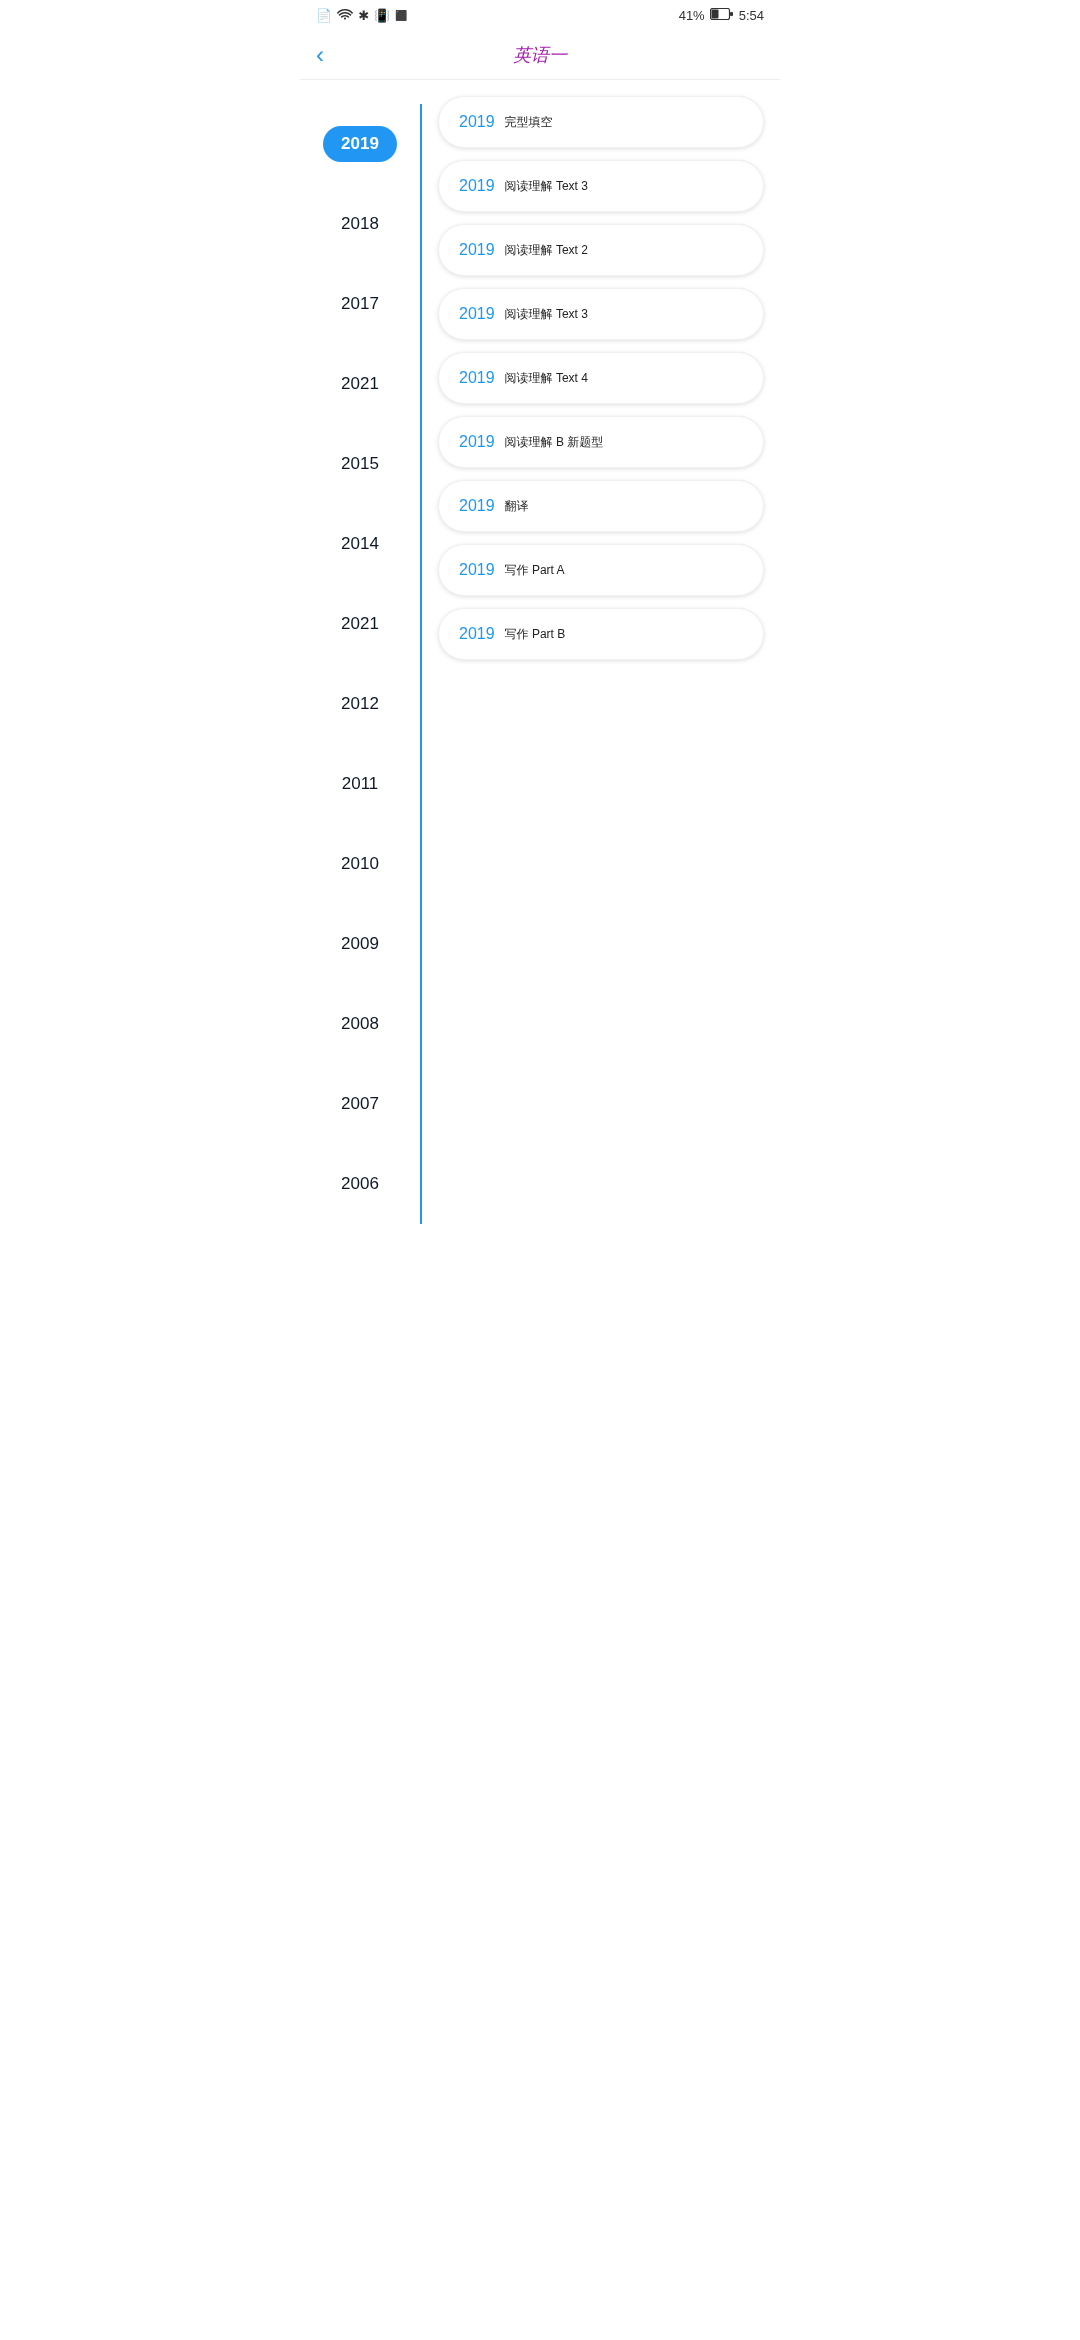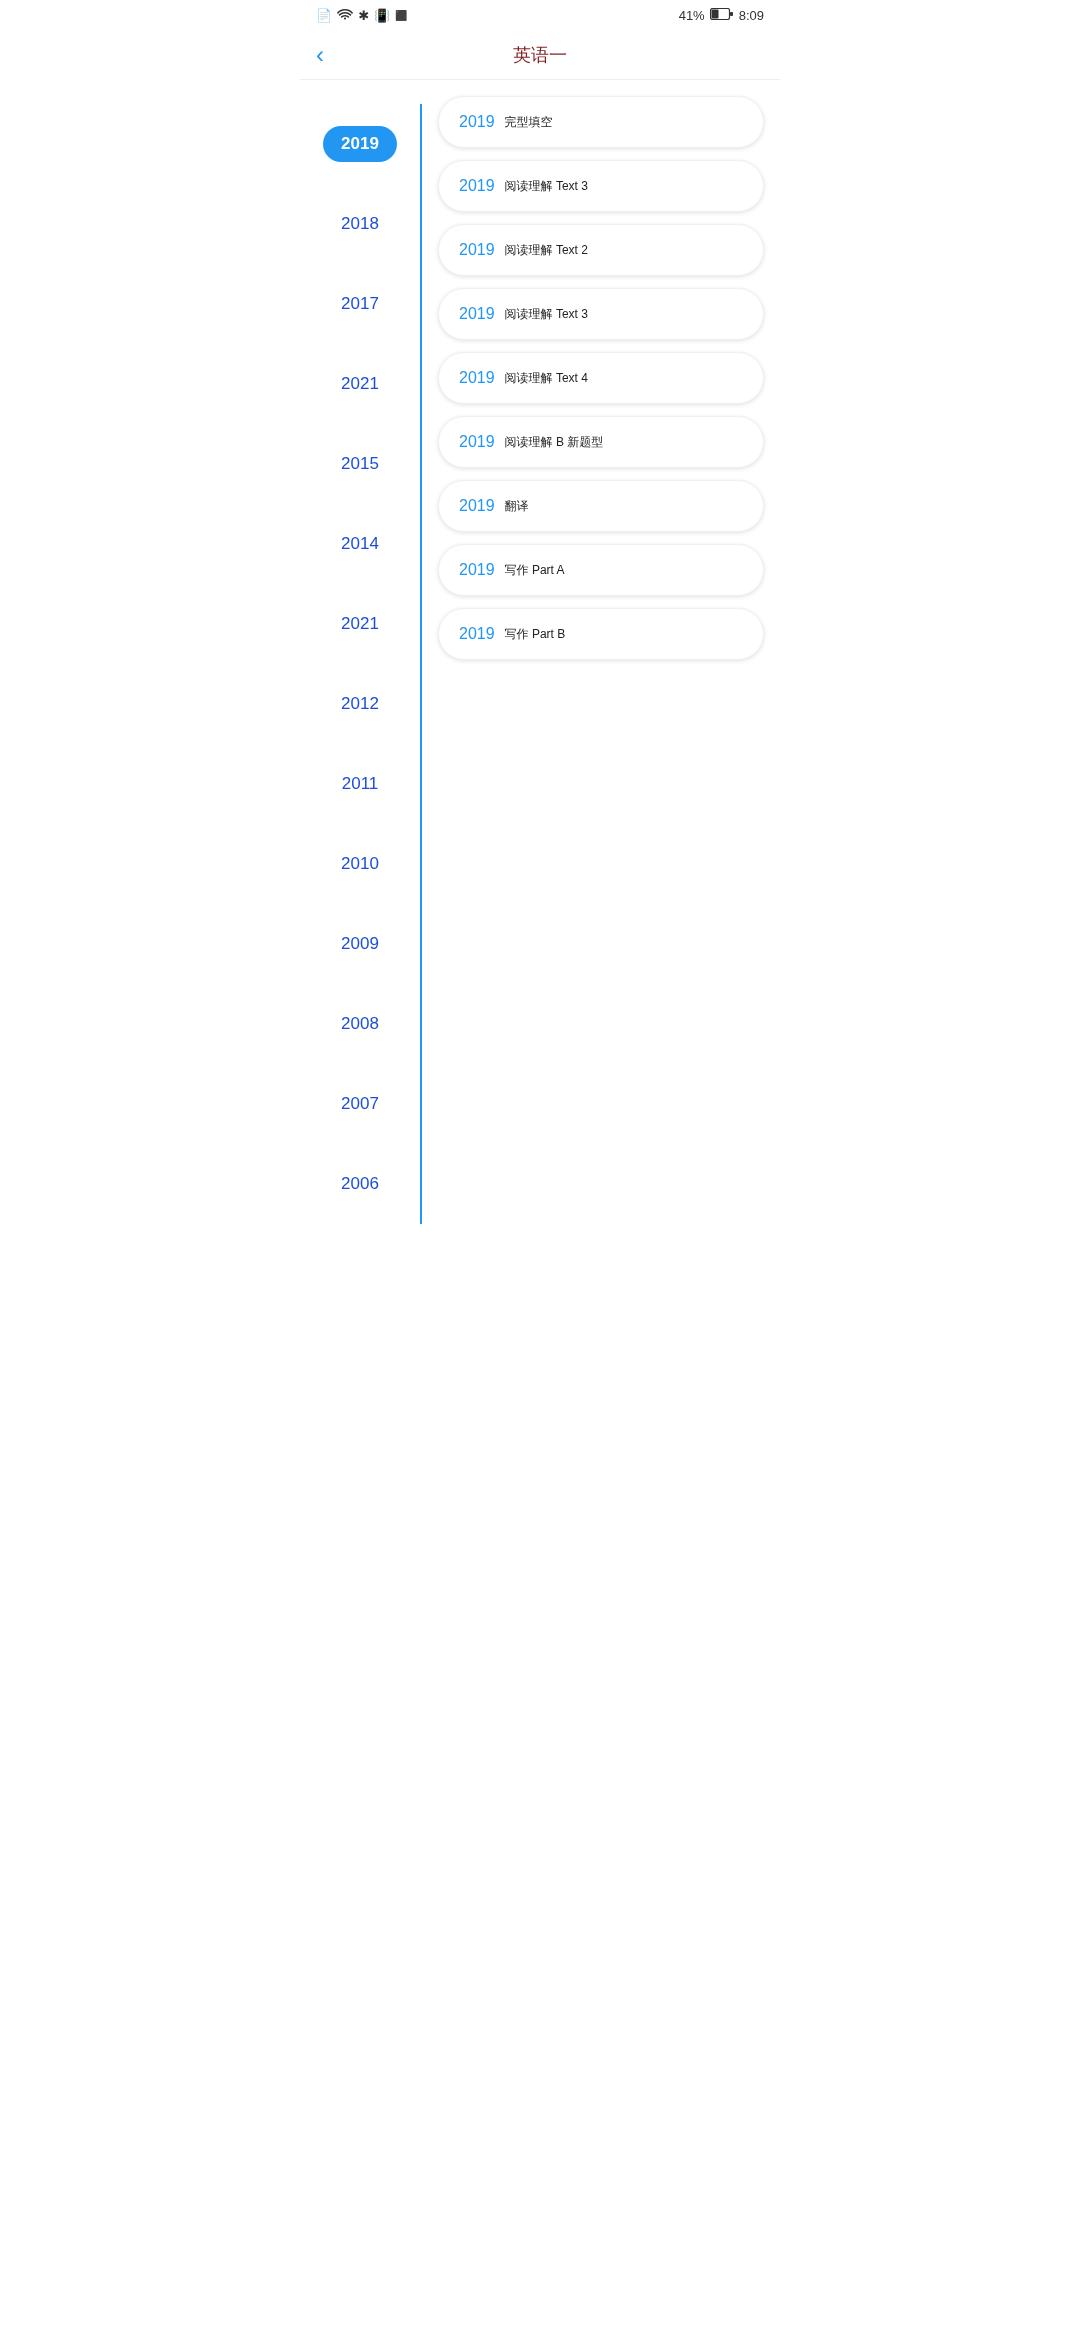--- a/index.html
+++ b/index.html
@@ -55,23 +55,24 @@
     .header-back {
       position: absolute;
       left: 16px;
       color: #2196F3;
       font-size: 24px;
       cursor: pointer;
       font-weight: 300;
     }
 
     .header-title {
-      color: #7f1d1d;
+      color: #a21caf;
       font-size: 18px;
       font-weight: 500;
+      font-style: italic;
     }
 
     .main-content {
       display: flex;
       padding: 16px 0;
       background: #fff;
     }
 
     .year-list {
       width: 120px;
@@ -86,21 +87,21 @@
       width: 100%;
       display: flex;
       align-items: center;
       justify-content: center;
       height: 80px;
       position: relative;
     }
 
     .year-label {
       font-size: 17px;
-      color: #1d4ed8;
+      color: #0f172a;
       cursor: pointer;
     }
 
     .year-label.active {
       background: #2196F3;
       color: #fff;
       border-radius: 24px;
       padding: 8px 18px;
       font-weight: 600;
     }
@@ -157,21 +158,21 @@
   </div>
   <div class="status-right">
     <span>41%</span>
     <span>
       <svg width="24" height="12" viewBox="0 0 24 12">
         <rect x="0.5" y="0.5" width="19" height="11" rx="2" ry="2" stroke="#333" stroke-width="1.2" fill="none"></rect>
         <rect x="1.5" y="1.5" width="7" height="9" rx="1" fill="#333"></rect>
         <rect x="20" y="4" width="3" height="4" rx="1" fill="#333"></rect>
       </svg>
     </span>
-    <span>8:09</span>
+    <span>5:54</span>
   </div>
 </div>
 
 <div class="header">
   <span class="header-back">‹</span>
   <span class="header-title">英语一</span>
 </div>
 
 <div class="main-content">
 

